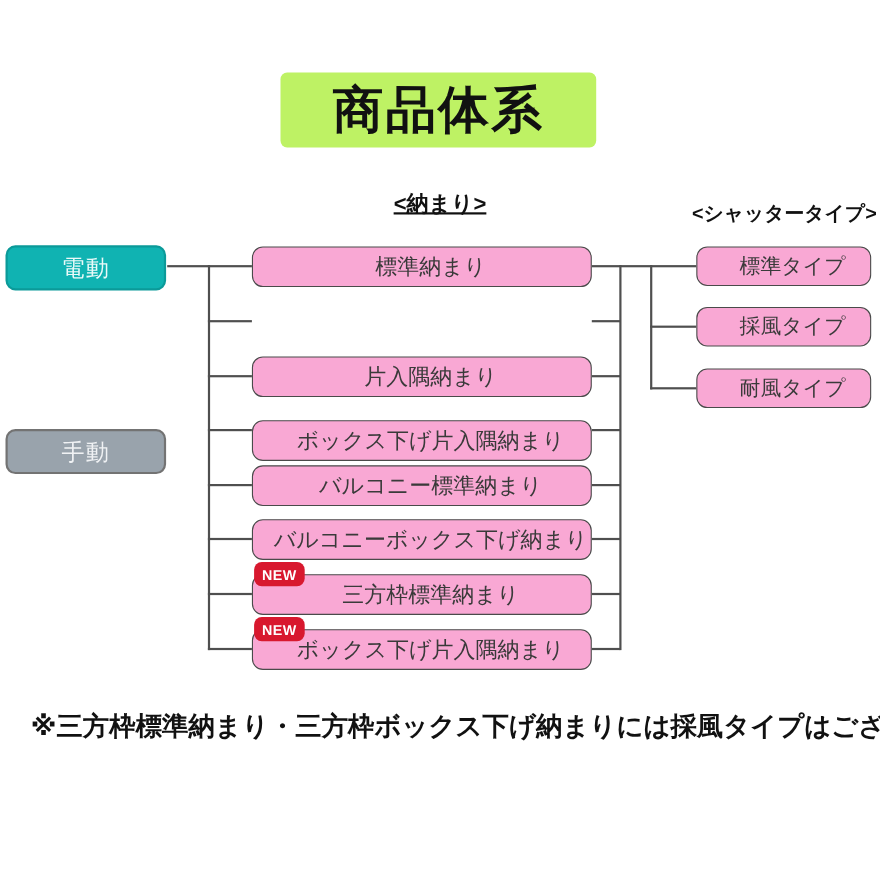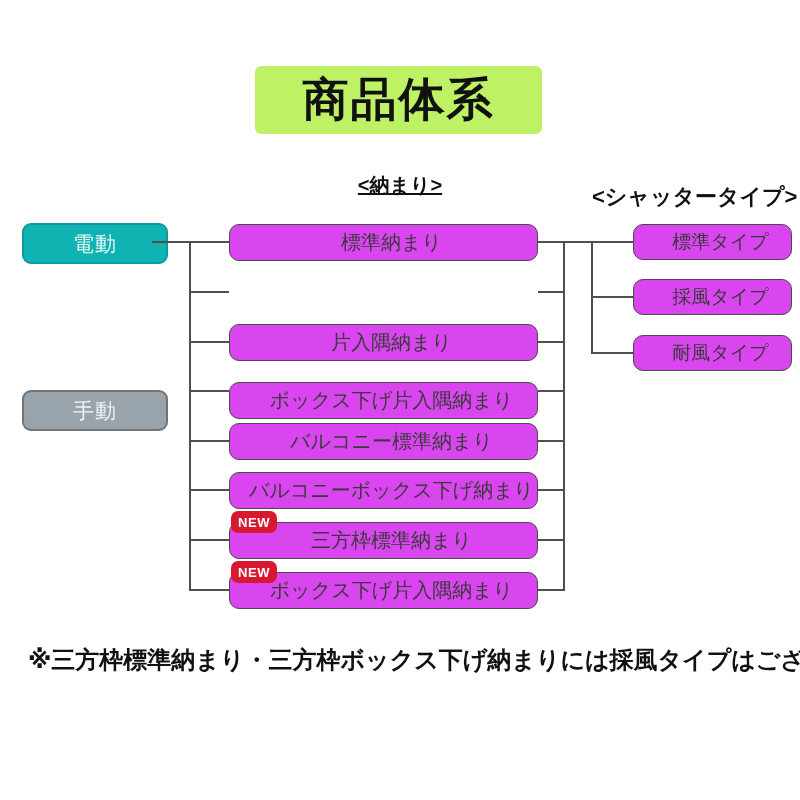--- a/index.html
+++ b/index.html
@@ -9,32 +9,32 @@
   .title-banner{
     position:absolute;left:255px;top:66px;width:287px;height:68px;
     background:#bef264;border-radius:6px;
     display:flex;align-items:center;justify-content:center;
     font-size:46px;font-weight:bold;color:#111;letter-spacing:2px;
   }
   .col-header{
     position:absolute;font-weight:bold;color:#111;text-align:center;white-space:nowrap;
   }
   .col-header.nakamari{left:250px;width:300px;top:172px;font-size:20px;text-decoration:underline;}
-  .col-header.shutter{left:592px;width:205px;top:182px;font-size:22px;}
+  .col-header.shutter{left:592px;width:205px;top:182px;font-size:18px;text-align:right;}
 
   .drive-box{
-    position:absolute;left:22px;width:142px;height:37px;border-radius:9px;
+    position:absolute;left:5px;width:142px;height:37px;border-radius:9px;
     display:flex;align-items:center;justify-content:center;
     font-size:21px;color:#f2fbfa;letter-spacing:1px;
   }
   .drive-box.electric{top:223px;background:#10b3b2;border:2px solid #0b9a99;color:#eafaf9;}
   .drive-box.manual{top:390px;background:#99a3ac;border:2px solid #737373;color:#f0f2f4;}
 
   .node{
-    position:absolute;background:#d946ef;border:1.5px solid #4a4a4a;border-radius:10px;
+    position:absolute;background:#f9a8d4;border:1.5px solid #4a4a4a;border-radius:10px;
     display:flex;align-items:center;justify-content:center;
     color:#3a3a3a;white-space:nowrap;box-sizing:border-box;padding-left:16px;
   }
   .mid{left:229px;width:309px;height:37px;font-size:20px;}
   .m0{top:224px}.m1{top:274px}.m2{top:324px}.m3{top:382px}
   .m4{top:423px}.m5{top:472px}.m6{top:522px}.m7{top:572px}
 
   .right{left:633px;width:159px;height:36px;font-size:19px;}
   .r0{top:224px}.r1{top:279px}.r2{top:335px}
 

